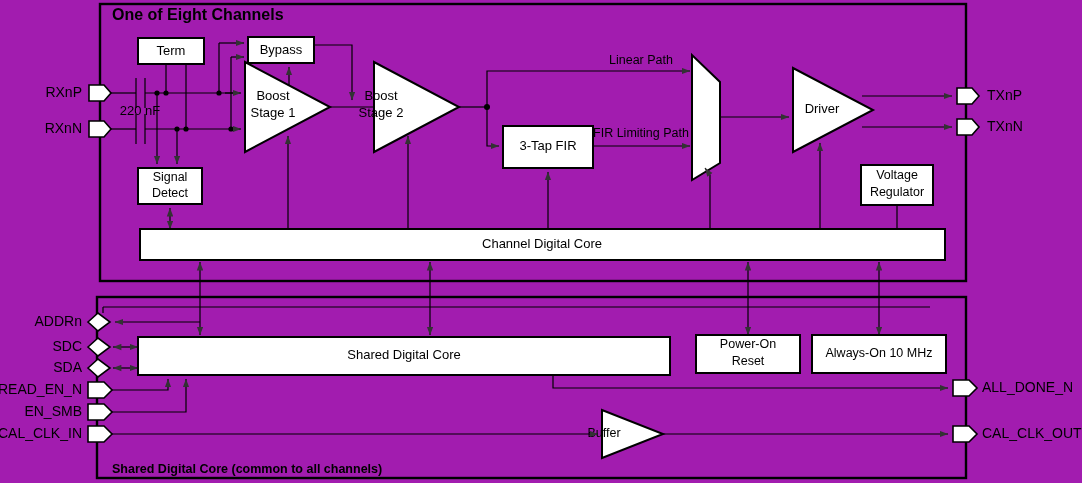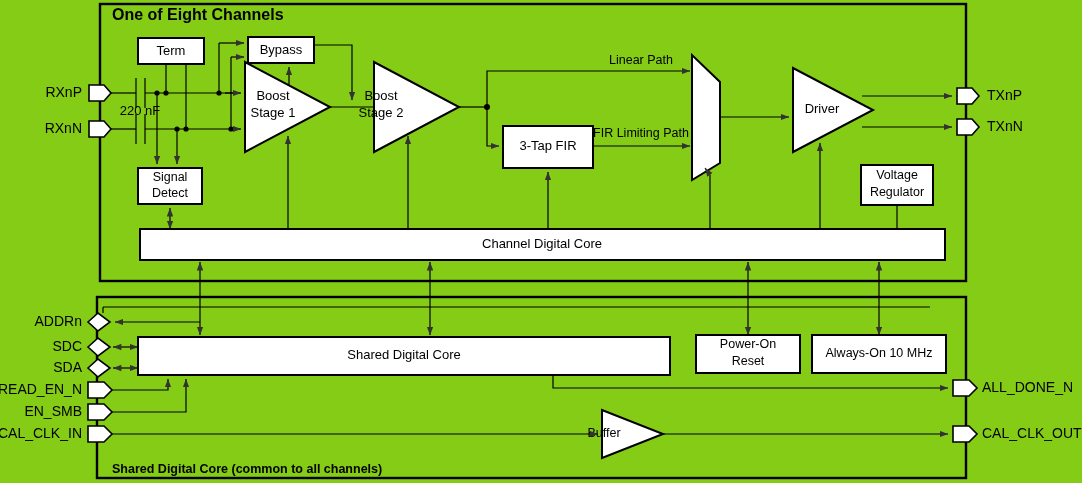--- a/index.html
+++ b/index.html
@@ -1,17 +1,17 @@
 <!DOCTYPE html>
 <html><head>
 <meta charset="utf-8">
 <style>
   html,body{margin:0;padding:0;background:#ffffff;}
   body{font-family:"Liberation Sans",sans-serif;}
-  #root{position:relative;width:1082px;height:483px;background:#84cc16;overflow:hidden;}
+  #root{position:relative;width:1082px;height:483px;background:#a21caf;overflow:hidden;}
   svg{display:block;}
   .blk-txt{font-family:"Liberation Sans",sans-serif;font-size:13px;fill:#000;text-anchor:middle;dominant-baseline:middle;}
   .blk-txt-sm{font-family:"Liberation Sans",sans-serif;font-size:12.5px;fill:#000;text-anchor:middle;dominant-baseline:middle;}
   .pin-txt-l{font-family:"Liberation Sans",sans-serif;font-size:14px;fill:#000;text-anchor:end;dominant-baseline:middle;}
   .pin-txt-r{font-family:"Liberation Sans",sans-serif;font-size:14px;fill:#000;text-anchor:start;dominant-baseline:middle;}
   .path-txt{font-family:"Liberation Sans",sans-serif;font-size:12.5px;fill:#000;text-anchor:middle;dominant-baseline:middle;}
   .title-txt{font-family:"Liberation Sans",sans-serif;font-size:16px;font-weight:bold;fill:#000;text-anchor:start;dominant-baseline:middle;}
   .subtitle-txt{font-family:"Liberation Sans",sans-serif;font-size:12.5px;font-weight:bold;fill:#000;text-anchor:start;dominant-baseline:middle;}
   .cap-txt{font-family:"Liberation Sans",sans-serif;font-size:13px;fill:#000;text-anchor:middle;dominant-baseline:middle;}
   .box{fill:#ffffff;stroke:#000000;stroke-width:2;}

